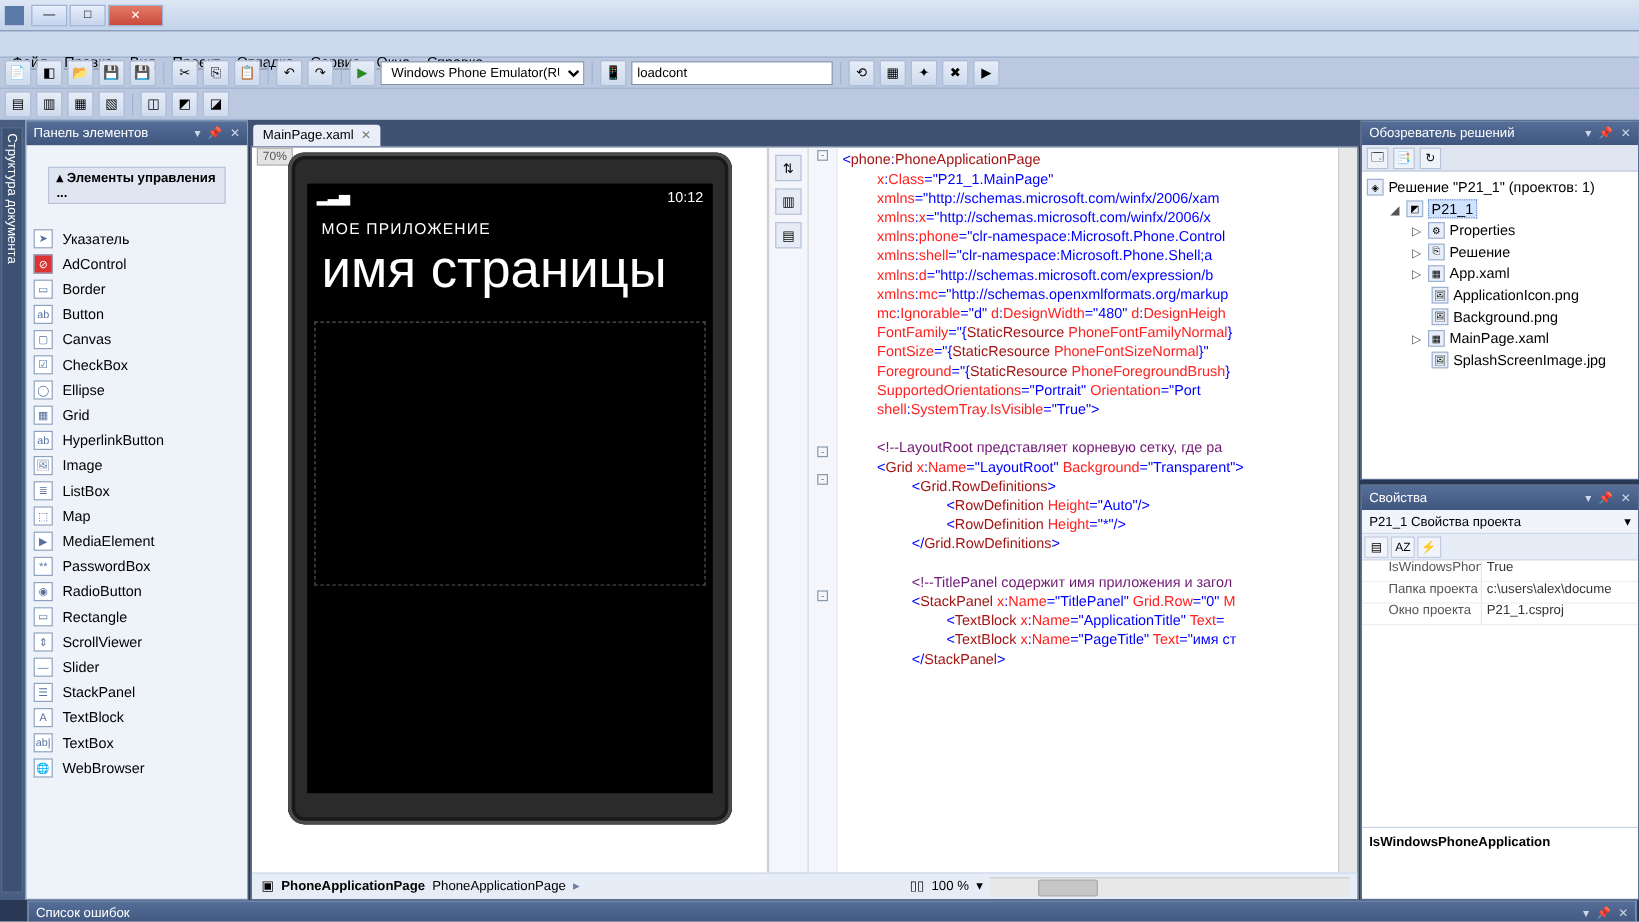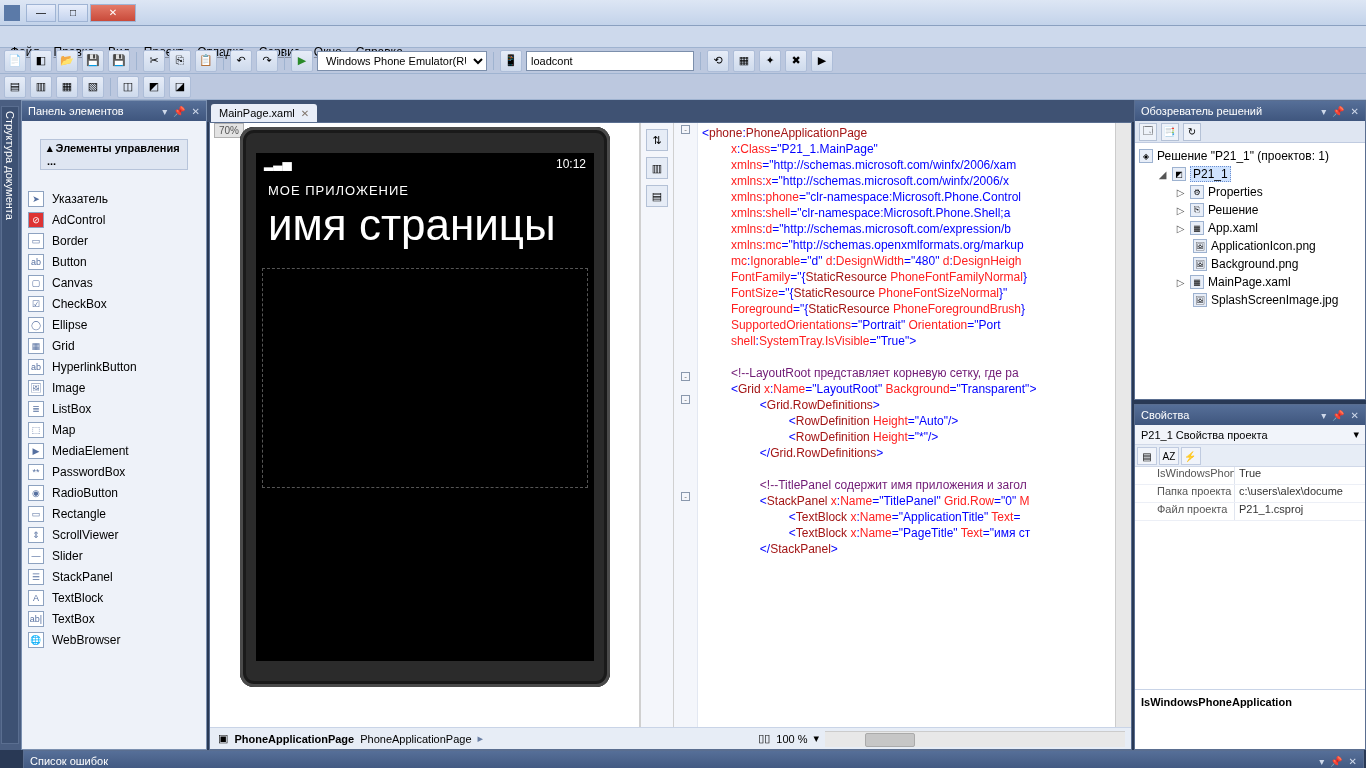--- a/index.html
+++ b/index.html
@@ -453,21 +453,21 @@
       <div class="props-grid">
         <div class="prow">
             <div class="pk">IsWindowsPhon</div>
             <div class="pv">True</div>
           </div>
         <div class="prow">
             <div class="pk">Папка проекта</div>
             <div class="pv">c:\users\alex\docume</div>
           </div>
         <div class="prow">
-            <div class="pk">Файл проекта</div>
+            <div class="pk">Окно проекта</div>
             <div class="pv">P21_1.csproj</div>
           </div>
       </div>
       <div class="props-desc">IsWindowsPhoneApplication</div>
     </div>
   </div>
 </div>
 
 <div class="errorlist">
   <div class="panel-header">

